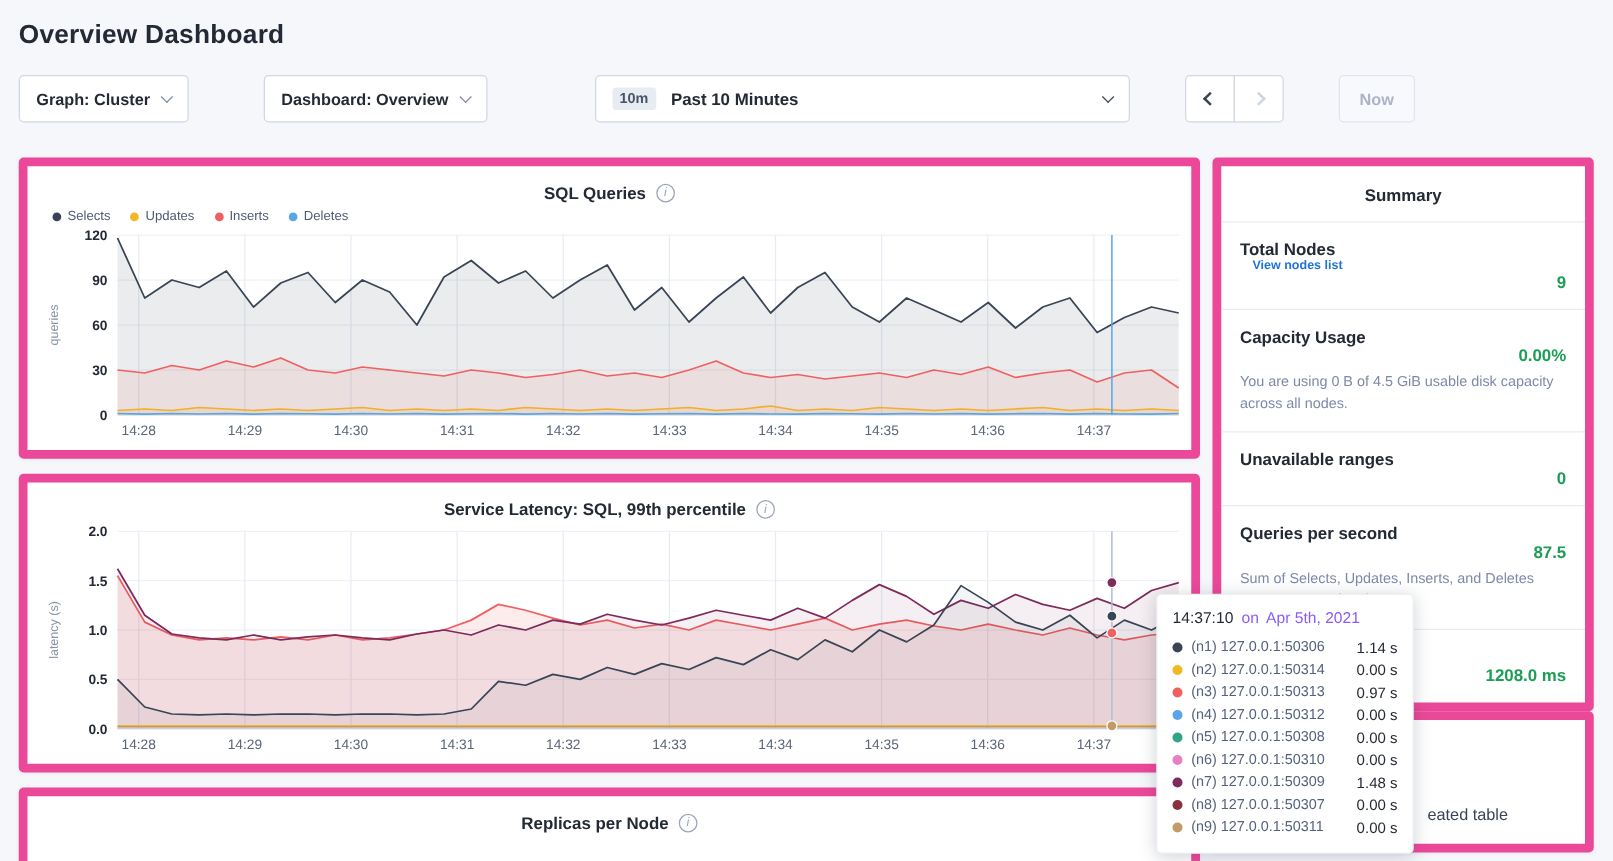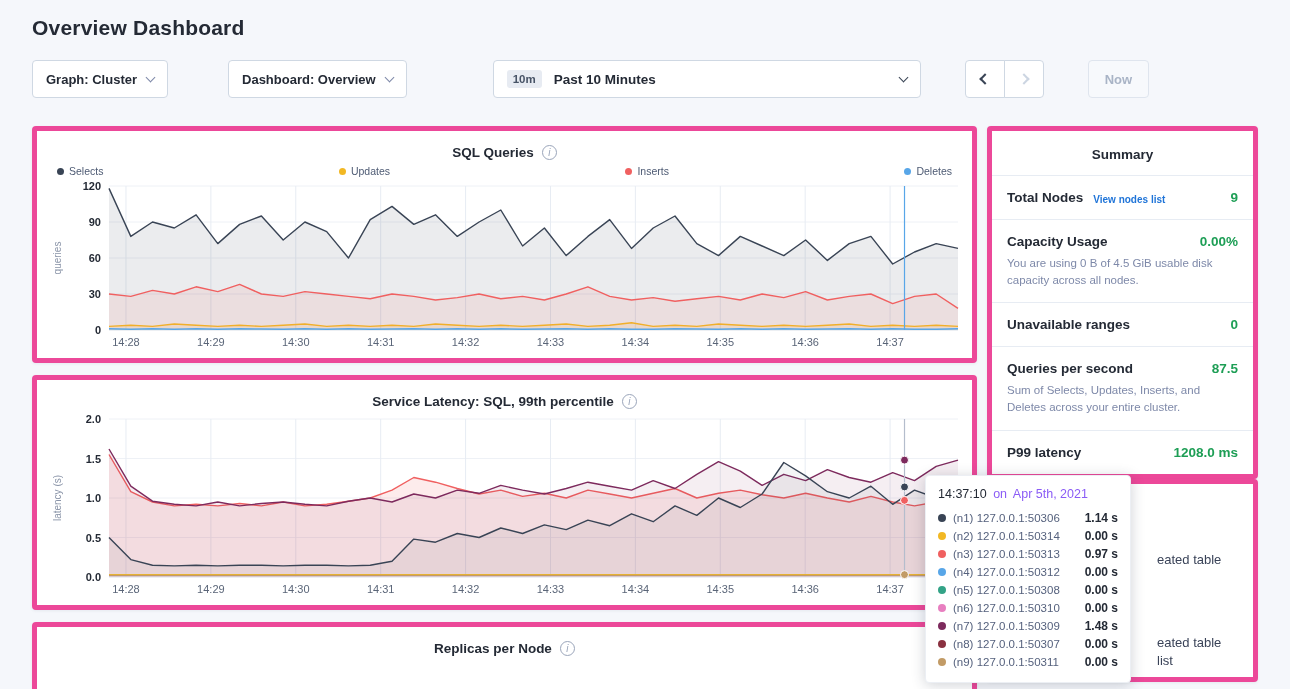--- a/index.html
+++ b/index.html
@@ -2,21 +2,21 @@
 <html><head>
 <meta charset="utf-8">
 <style>
   * { box-sizing: border-box; }
   html,body { margin:0; padding:0; }
   body {
     width:1290px; height:689px; overflow:hidden; position:relative;
     background:#f5f7fb; color:#242a35;
     font-family:"Liberation Sans", sans-serif;
   }
-  .page { padding:0 32px; height:100%; }
+  .page { padding:0 15px; height:100%; }
   .page-title { font-size:21px; font-weight:700; margin:0; padding-top:16px; letter-spacing:.2px; }
 
   
   .toolbar { display:flex; align-items:center; margin-top:20px;gap:34px; }
   .btn {
     background:#fff; border:1px solid #cfd8e3; border-radius:4px; height:38px;
     display:flex; align-items:center; padding:0 13px; cursor:pointer;
     font-family:inherit; font-size:13px; font-weight:700; color:#242a35;
   }
   .dd { margin-right:26px; }
@@ -38,40 +38,40 @@
   .arrow-chev { width:8px; height:8px; border-right:2px solid #394455; border-bottom:2px solid #394455; }
   .arrow-chev.left { transform:rotate(135deg); }
   .arrow-chev.right { transform:rotate(-45deg); border-color:#ccd5e2; }
   .now-btn { margin-left:10px; padding:0 16px; background:#f7f9fc; border-color:#dfe5ee;
     color:#a9b4c6; font-weight:700; }
 
   
   .main { display:flex; margin-top:28px; gap:10px; align-items:flex-start; }
   .charts-col { width:945px; display:flex; flex-direction:column; gap:12px; }
   .side-col { flex:1; display:flex; flex-direction:column; height:556px; }
-  .panel { background:#fff; border:5px solid #ec4899; border-radius:4px;
+  .panel { background:#fff; border:7px solid #ec4899; border-radius:4px;
     box-shadow:0 1px 3px rgba(56,76,108,.08); }
 
   
   .chart-panel { padding:10px 12px 4px; }
   .chart-panel.stub { min-height:120px; }
   .chart-header { display:flex; justify-content:center; align-items:center; gap:8px; padding:4px 0 2px; }
   .chart-title { font-size:13.5px; font-weight:700; }
   .info-icon { width:15px; height:15px; border:1px solid #9aa5ba; border-radius:50%;
     color:#9aa5ba; font-size:10px; display:flex; align-items:center; justify-content:center;
     line-height:1; font-style:italic; }
-  .legend { display:flex; justify-content:space-between; gap:16px; padding:2px 8px 0; height:16px; }
+  .legend { display:flex; justify-content:flex-start; gap:16px; padding:2px 8px 0; height:16px; }
   .legend-item { display:flex; align-items:center; gap:5px; font-size:10.5px; color:#4d5a73; }
   .legend-dot { width:7px; height:7px; border-radius:50%; }
   svg { display:block; }
 
   
   .summary-title { text-align:center; font-weight:700; font-size:13.5px; padding:16px 0 13px; }
   .sum-section { border-top:1px solid #e7ecf3; padding:14px 15px; }
-  .sum-line { display:flex; align-items:flex-end; }
+  .sum-line { display:flex; align-items:flex-start;flex-direction:column; }
   .sum-label { font-weight:700; font-size:13.5px; }
   .sum-link { color:#1f74d8; font-weight:700; font-size:10px; margin-left:10px; cursor:pointer; }
   .sum-value { margin-left:auto; font-weight:700; font-size:13.5px; color:#1d9e55; }
   .sum-desc { font-size:11.5px; color:#7e89a9; line-height:1.45; margin-top:6px; }
 
   
   .events-panel { flex:1; position:relative; overflow:hidden; }
   .event-frag { position:absolute; left:165px; font-size:13px; color:#3a4358; cursor:pointer; }
   .event-frag.f0 { top:68px; }
   .event-frag.f1 { top:151px; }
@@ -80,21 +80,21 @@
   
   .chart-tooltip { position:absolute; left:925px; top:475px; width:206px; z-index:30;
     background:#fff; border-radius:4px; border:1px solid #eceff4;
     box-shadow:0 2px 14px rgba(40,50,70,.22); padding:11px 12px; }
   .tt-head { font-size:12.5px; margin-bottom:8px; color:#242a35; }
   .tt-on, .tt-date { color:#8b5cf6; }
   .tt-on { margin:0 3px; }
   .tt-row { display:flex; align-items:center; height:18px; gap:7px; }
   .tt-dot { width:8px; height:8px; border-radius:50%; flex:none; }
   .tt-label { font-size:11.5px; color:#55617d; white-space:nowrap; }
-  .tt-value { margin-left:auto; font-size:12px; font-weight:700; color:#242a35; white-space:nowrap; }
+  .tt-value { margin-left:auto; font-size:12px; font-weight:400; color:#242a35; white-space:nowrap; }
 </style>
 </head>
 <body>
 
 <div class="page">
   <h1 class="page-title">Overview Dashboard</h1>
 
   <div class="toolbar">
     <button class="btn dd">
       <span>Graph: Cluster</span>

